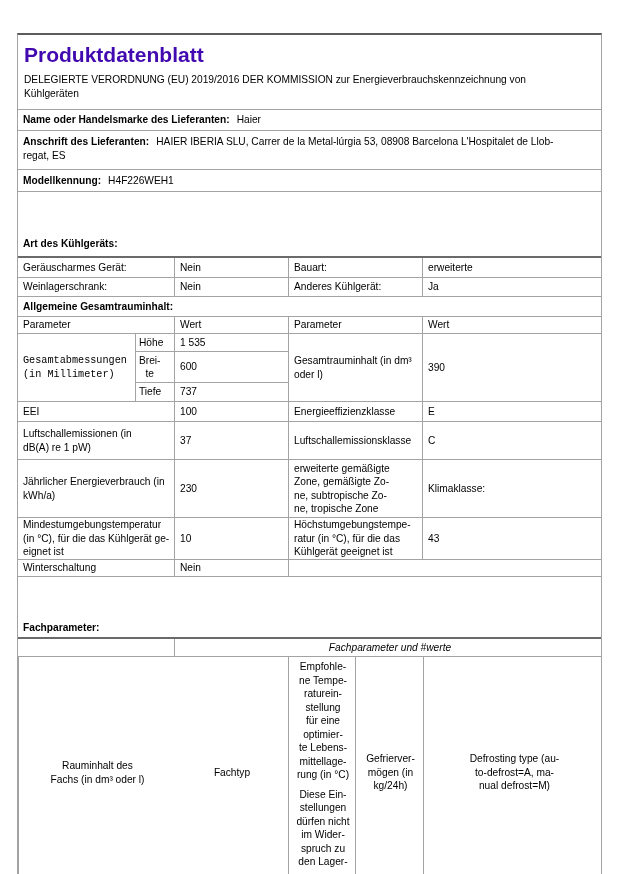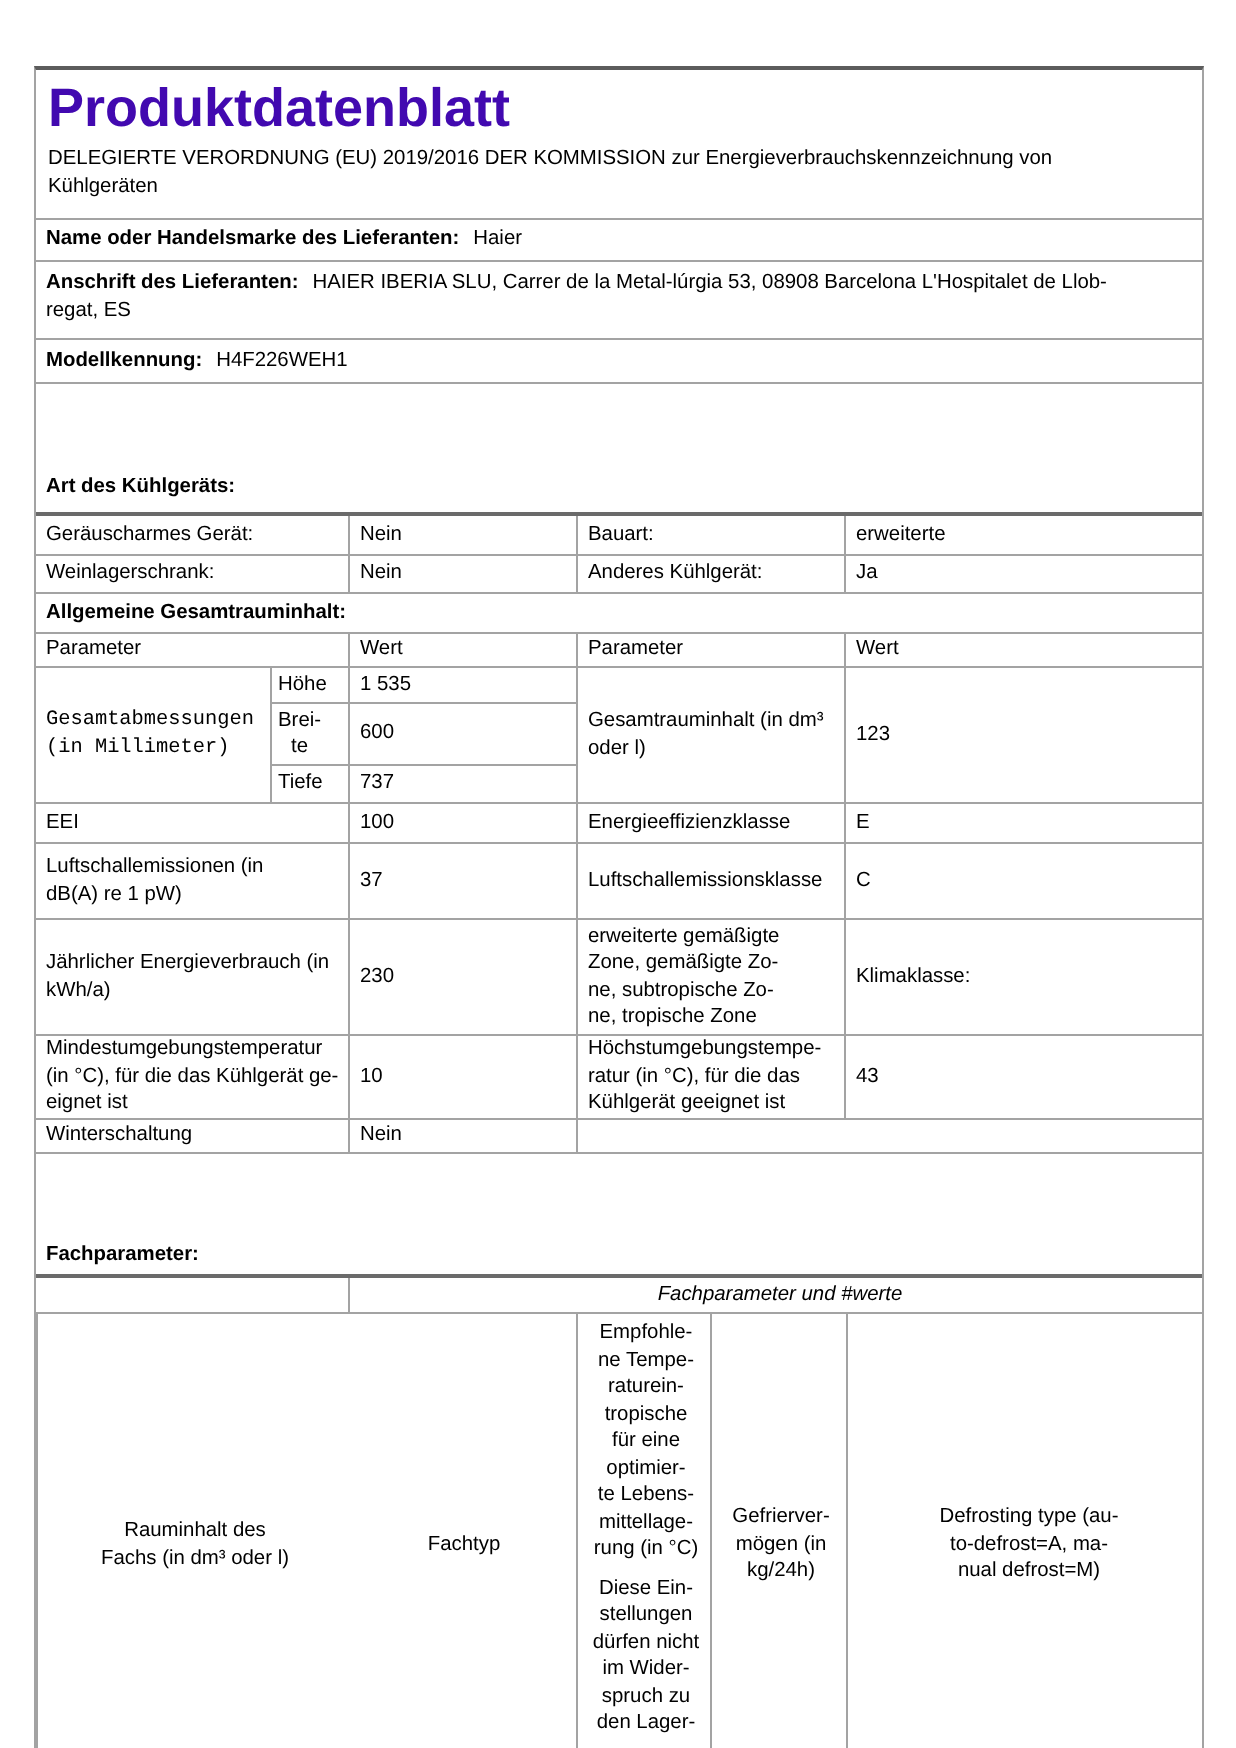--- a/index.html
+++ b/index.html
@@ -11,21 +11,21 @@
   }
   .row{box-sizing:border-box;border-bottom:1px solid #a3a3a3;overflow:hidden;}
   .row.dark{border-bottom:2px solid #6a6a6a;margin-top:40px;}
   
   .hrow{display:block;padding:0 5px;}
   .bold{font-weight:bold;}
   .val{margin-left:7px;}
   .pre{white-space:pre-line;}
   
   .titleblock{height:75px;padding:0 6px;}
-  .titleblock h1{margin:7px 0 0 0;font-size:27px;line-height:25px;font-weight:bold;letter-spacing:0;}
+  .titleblock h1{margin:7px 0 0 0;font-size:21px;line-height:25px;font-weight:bold;letter-spacing:0;}
   .titleblock p{margin:6px 0 0 0;white-space:pre-line;}
   
   .grid{display:grid;box-sizing:border-box;border-bottom:1px solid #a3a3a3;overflow:hidden;}
   .cols4{grid-template-columns:156px 114px 134px 181px;}
   .cols3w{grid-template-columns:156px 114px 315px;}
   .cell{box-sizing:border-box;padding:0 3px 0 5px;display:flex;align-items:center;
         white-space:pre-line;border-left:1px solid #a3a3a3;overflow:hidden;}
   .cell.nb{border-left:none;}
   
   .h17{height:17px}.h19{height:19px}.h20{height:20px}.h21{height:21px;padding-top:3px}
@@ -110,21 +110,21 @@
 (in Millimeter)</div>
     <div class="cell kk k1">Höhe</div>
     <div class="cell v1">1 535</div>
     <div class="cell kk k2">Brei-
 te</div>
     <div class="cell v2">600</div>
     <div class="cell kk k3">Tiefe</div>
     <div class="cell v3">737</div>
     <div class="cell rlabel">Gesamtrauminhalt (in dm³
 oder l)</div>
-    <div class="cell rvalue">123</div>
+    <div class="cell rvalue">390</div>
   </div>
 
   <div class="grid cols4 h20">
     <div class="cell nb">EEI</div>
     <div class="cell">100</div>
     <div class="cell">Energieeffizienzklasse</div>
     <div class="cell">E</div>
   </div>
   <div class="grid cols4 h38">
     <div class="cell nb">Luftschallemissionen (in
@@ -170,21 +170,21 @@
   </div>
 
   <div class="grid comphdr">
     <div class="cell">Rauminhalt des
 Fachs (in dm³ oder l)</div>
     <div class="cell nb">Fachtyp</div>
     <div class="cell temp">
       <div class="p1">Empfohle-
 ne Tempe-
 raturein-
-tropische
+stellung
 für eine
 optimier-
 te Lebens-
 mittellage-
 rung (in °C)</div>
       <div class="p2">Diese Ein-
 stellungen
 dürfen nicht
 im Wider-
 spruch zu

